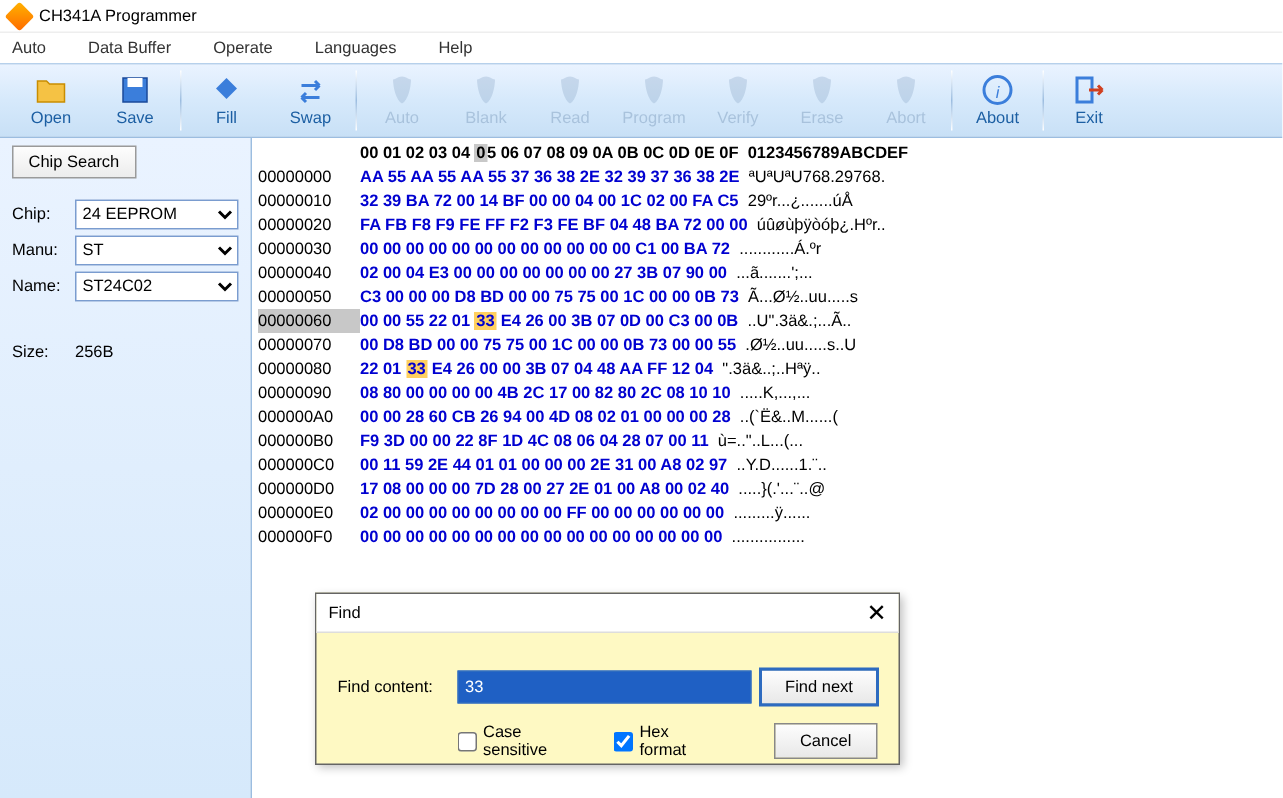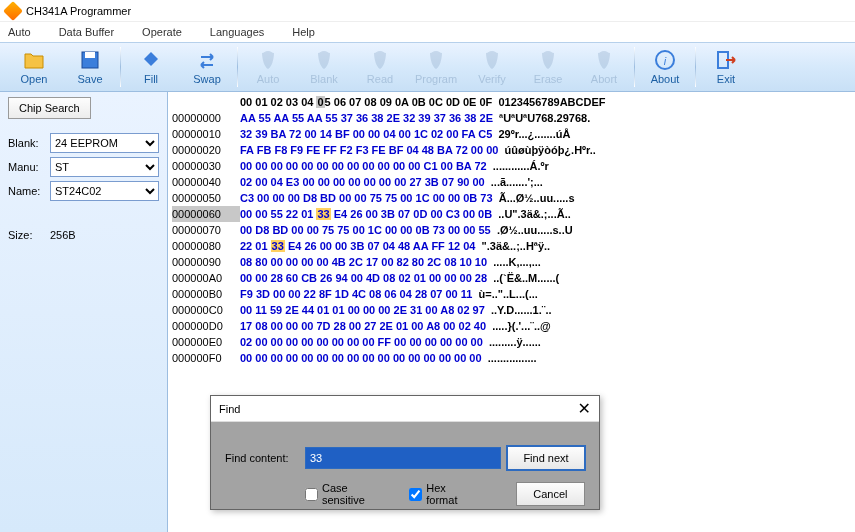--- a/index.html
+++ b/index.html
@@ -18,24 +18,24 @@
 .chipbtn{background:linear-gradient(#fdfdfd,#ececec);border:1px solid #9a9a9a;padding:4px 10px;margin-bottom:10px;cursor:pointer}
 .frow{display:flex;align-items:center;margin:4px 0;gap:4px}
 .frow label{width:38px}
 .frow select{flex:1;height:20px;border:1px solid #7a9ccf;background:#fff}
 .szrow{margin-top:28px}
 .hex{flex:1;overflow:hidden;font-family:'Courier New',monospace;font-size:12px;padding:2px 4px;line-height:16px;white-space:pre}
 .hexhdr{color:#000;font-weight:bold}
 .addrcol{color:#000;font-weight:normal;display:inline-block;width:68px}
 .bytes{color:#0000d0;font-weight:bold}
 .bytes .hl{background:#ffd060;padding:0 1px}
-.asc{color:#000;font-weight:bold}
+.asc{color:#000;font-weight:normal}
 .rowsel .addrcol{background:#c8c8c8}
 .cursor{background:#c8c8c8;padding:0 1px}
-.dialog{position:absolute;left:210px;top:395px;width:390px;height:115px;background:#a3a3a3;border:1px solid #646464;box-shadow:2px 2px 6px rgba(0,0,0,.25)}
+.dialog{position:absolute;left:210px;top:395px;width:390px;height:115px;background:#fef9c3;border:1px solid #646464;box-shadow:2px 2px 6px rgba(0,0,0,.25)}
 .dialog .dtitle{height:26px;display:flex;align-items:center;justify-content:space-between;padding:0 8px;background:#fff;border-bottom:1px solid #ddd}
 .dialog .dtitle span:last-child{font-size:16px;cursor:pointer}
 .dialog .dbody{padding:24px 14px}
 .drow{display:flex;align-items:center;gap:6px;margin-bottom:12px}
 .drow input[type=text]{flex:1;height:22px;border:1px solid #2d6bc0;padding:2px 4px;color:#0040c0}
 .drow input[type=text].sel{background:#1f60c4;color:#fff}
 .dbtn{width:78px;height:24px;border:1px solid #2d6bc0;background:linear-gradient(#fdfdfd,#e8e8e8);cursor:pointer;outline:2px solid #2d6bc0;outline-offset:-1px}
 .dbtn.plain{outline:none;border:1px solid #888}
 .optrow{display:flex;gap:26px;align-items:center;padding-left:80px}
 .optrow label{display:flex;align-items:center;gap:4px}
@@ -141,21 +141,21 @@
         <path fill="none" stroke="#d04020" stroke-width="2" d="M11 11h9m0 0l-3-3m3 3l-3 3"></path>
       </svg>
       <span>Exit</span>
     </div>
   </div>
 
 <div class="main">
   <div class="side">
     <button class="chipbtn">Chip Search</button>
     <div class="frow">
-      <label>Blank:</label>
+      <label>Chip:</label>
       <select><option>24 EEPROM</option></select>
     </div>
     <div class="frow">
       <label>Manu:</label>
       <select><option>ST</option></select>
     </div>
     <div class="frow">
       <label>Name:</label>
       <select><option>ST24C02</option></select>
     </div>

